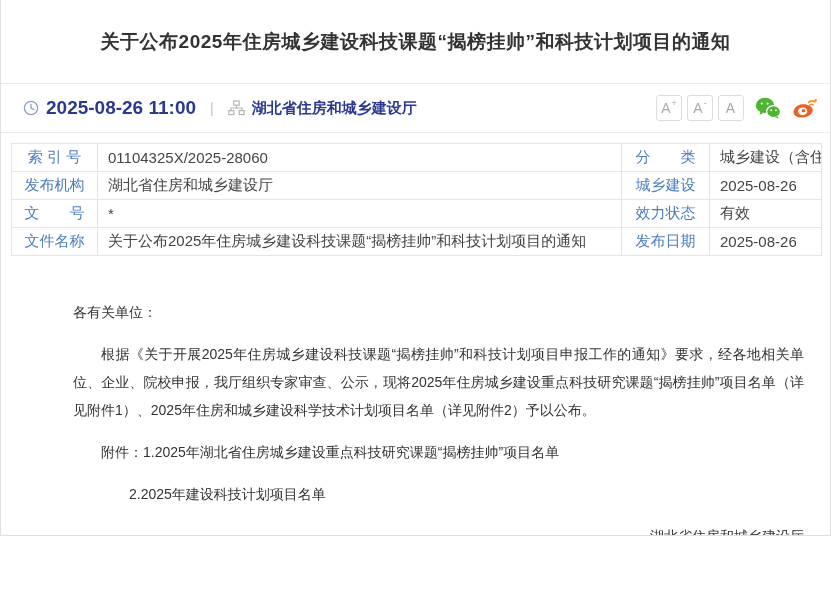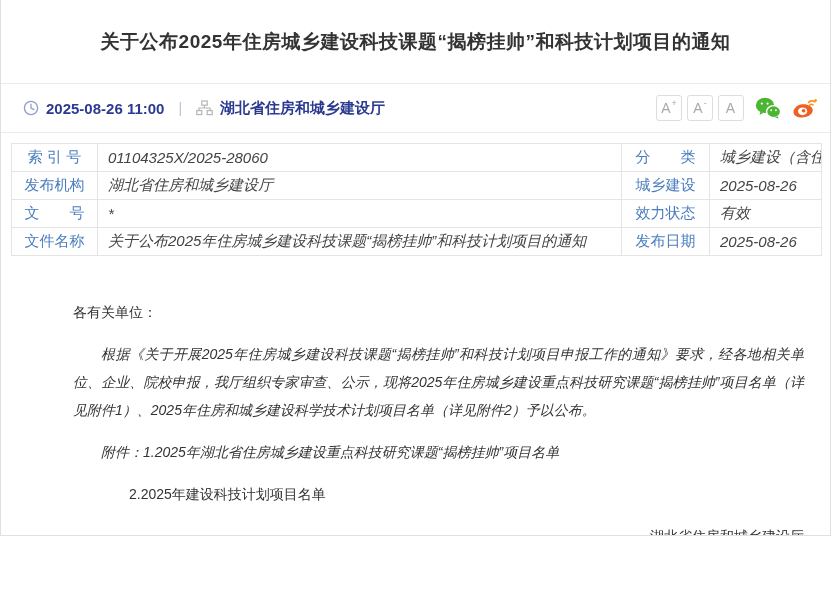--- a/index.html
+++ b/index.html
@@ -19,45 +19,45 @@
     margin: 0; font-size: 19px; font-weight: bold; color: #333;
     text-align: center; letter-spacing: 0.5px;
   }
   
   .meta-bar {
     height: 49px; display: flex; align-items: center;
     border-bottom: 1px solid #ebebeb; padding: 0 12px 0 22px;
   }
   .meta-bar .icon { display: inline-flex; align-items: center; }
   .clock { margin-right: 7px; }
-  .date-text { font-size: 15px; font-weight: bold; color: #2b3a90; }
+  .date-text { font-size: 19px; font-weight: bold; color: #2b3a90; }
   .sep { color: #b9c2d8; margin: 0 14px; font-size: 14px; }
   .site { margin-right: 7px; }
   .source-link { font-size: 15px; font-weight: bold; color: #2b3a90; text-decoration: none; cursor: pointer; }
   .controls { margin-left: auto; display: flex; align-items: center; }
   .font-btn {
     width: 26px; height: 26px; border: 1px solid #ddd; background: #fff;
     border-radius: 3px; color: #a9a9a9; font-size: 14px; line-height: 1;
     margin-left: 5px; cursor: pointer; padding: 0; font-family: inherit;
     display: inline-flex; align-items: flex-start; justify-content: center; padding-top: 5px;
   }
   .font-btn sup { font-size: 9px; line-height: 1; margin-left: 1px; position: relative; top: -2px; }
   .share-icon { margin-left: 11px; cursor: pointer; display: inline-flex; }
   
   table.info {
     width: 811px; margin: 10px 10px 0; border-collapse: collapse;
     font-size: 15px; table-layout: fixed;
   }
   table.info td { border: 1px solid #e4e4e4; height: 28px; padding: 0 10px; overflow: hidden; white-space: nowrap; }
   td.lbl { color: #4a7dbe; text-align: center; padding: 0 4px; }
-  td.val { color: #444; font-style: italic; }
+  td.val { color: #444; }
   
   .doc-body { padding: 28px 12px 0 58px; font-size: 14px; color: #333; line-height: 28px; }
   .doc-body p { margin: 14px; text-align: justify; }
-  .indent { text-indent: 2em; font-style: italic; }
+  .indent { text-indent: 2em; }
   .indent4 { text-indent: 4em; }
   .gap { margin-top: 6px !important; }
   .right { text-align: right !important; }
   .sig { margin-top: 8px !important; }
   .sigdate { margin-top: 8px !important; }
 </style>
 </head>
 <body>
 
 <div class="page">

